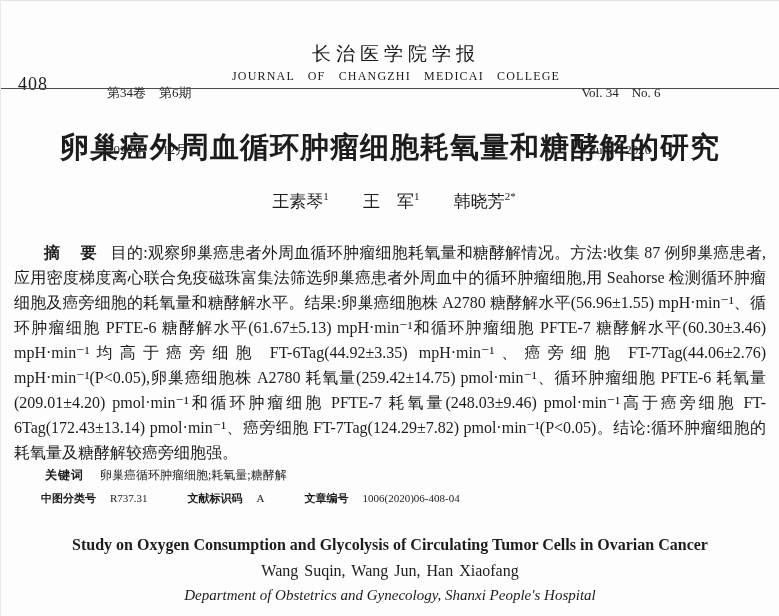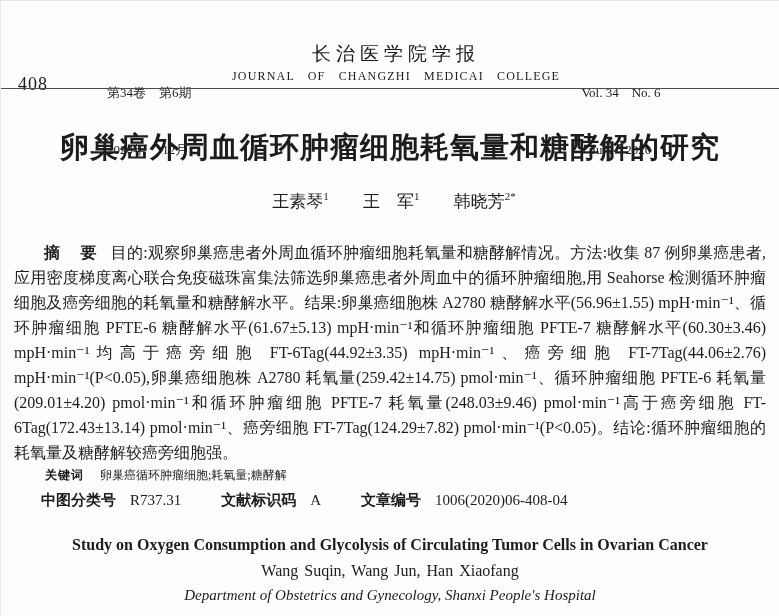--- a/index.html
+++ b/index.html
@@ -69,21 +69,21 @@
   .abstract .label { letter-spacing: 2px; margin-right: 12px; }
 
   .keywords {
     position: absolute; left: 44px; top: 466px;
     font-size: 12px;
   }
   .keywords .label { letter-spacing: 1px; margin-right: 16px; }
 
   .meta-line {
     position: absolute; left: 40px; top: 490px;
-    font-size: 15px;
+    font-size: 11px;
   }
   .meta-line .label { margin-right: 14px; }
   .meta-line .val { margin-right: 40px; }
   .meta-line .val:last-child { margin-right: 0; }
 
   
   .title-en {
     position: absolute; left: 0; right: 0; top: 535px;
     text-align: center; font-size: 16px; font-weight: bold;
   }

